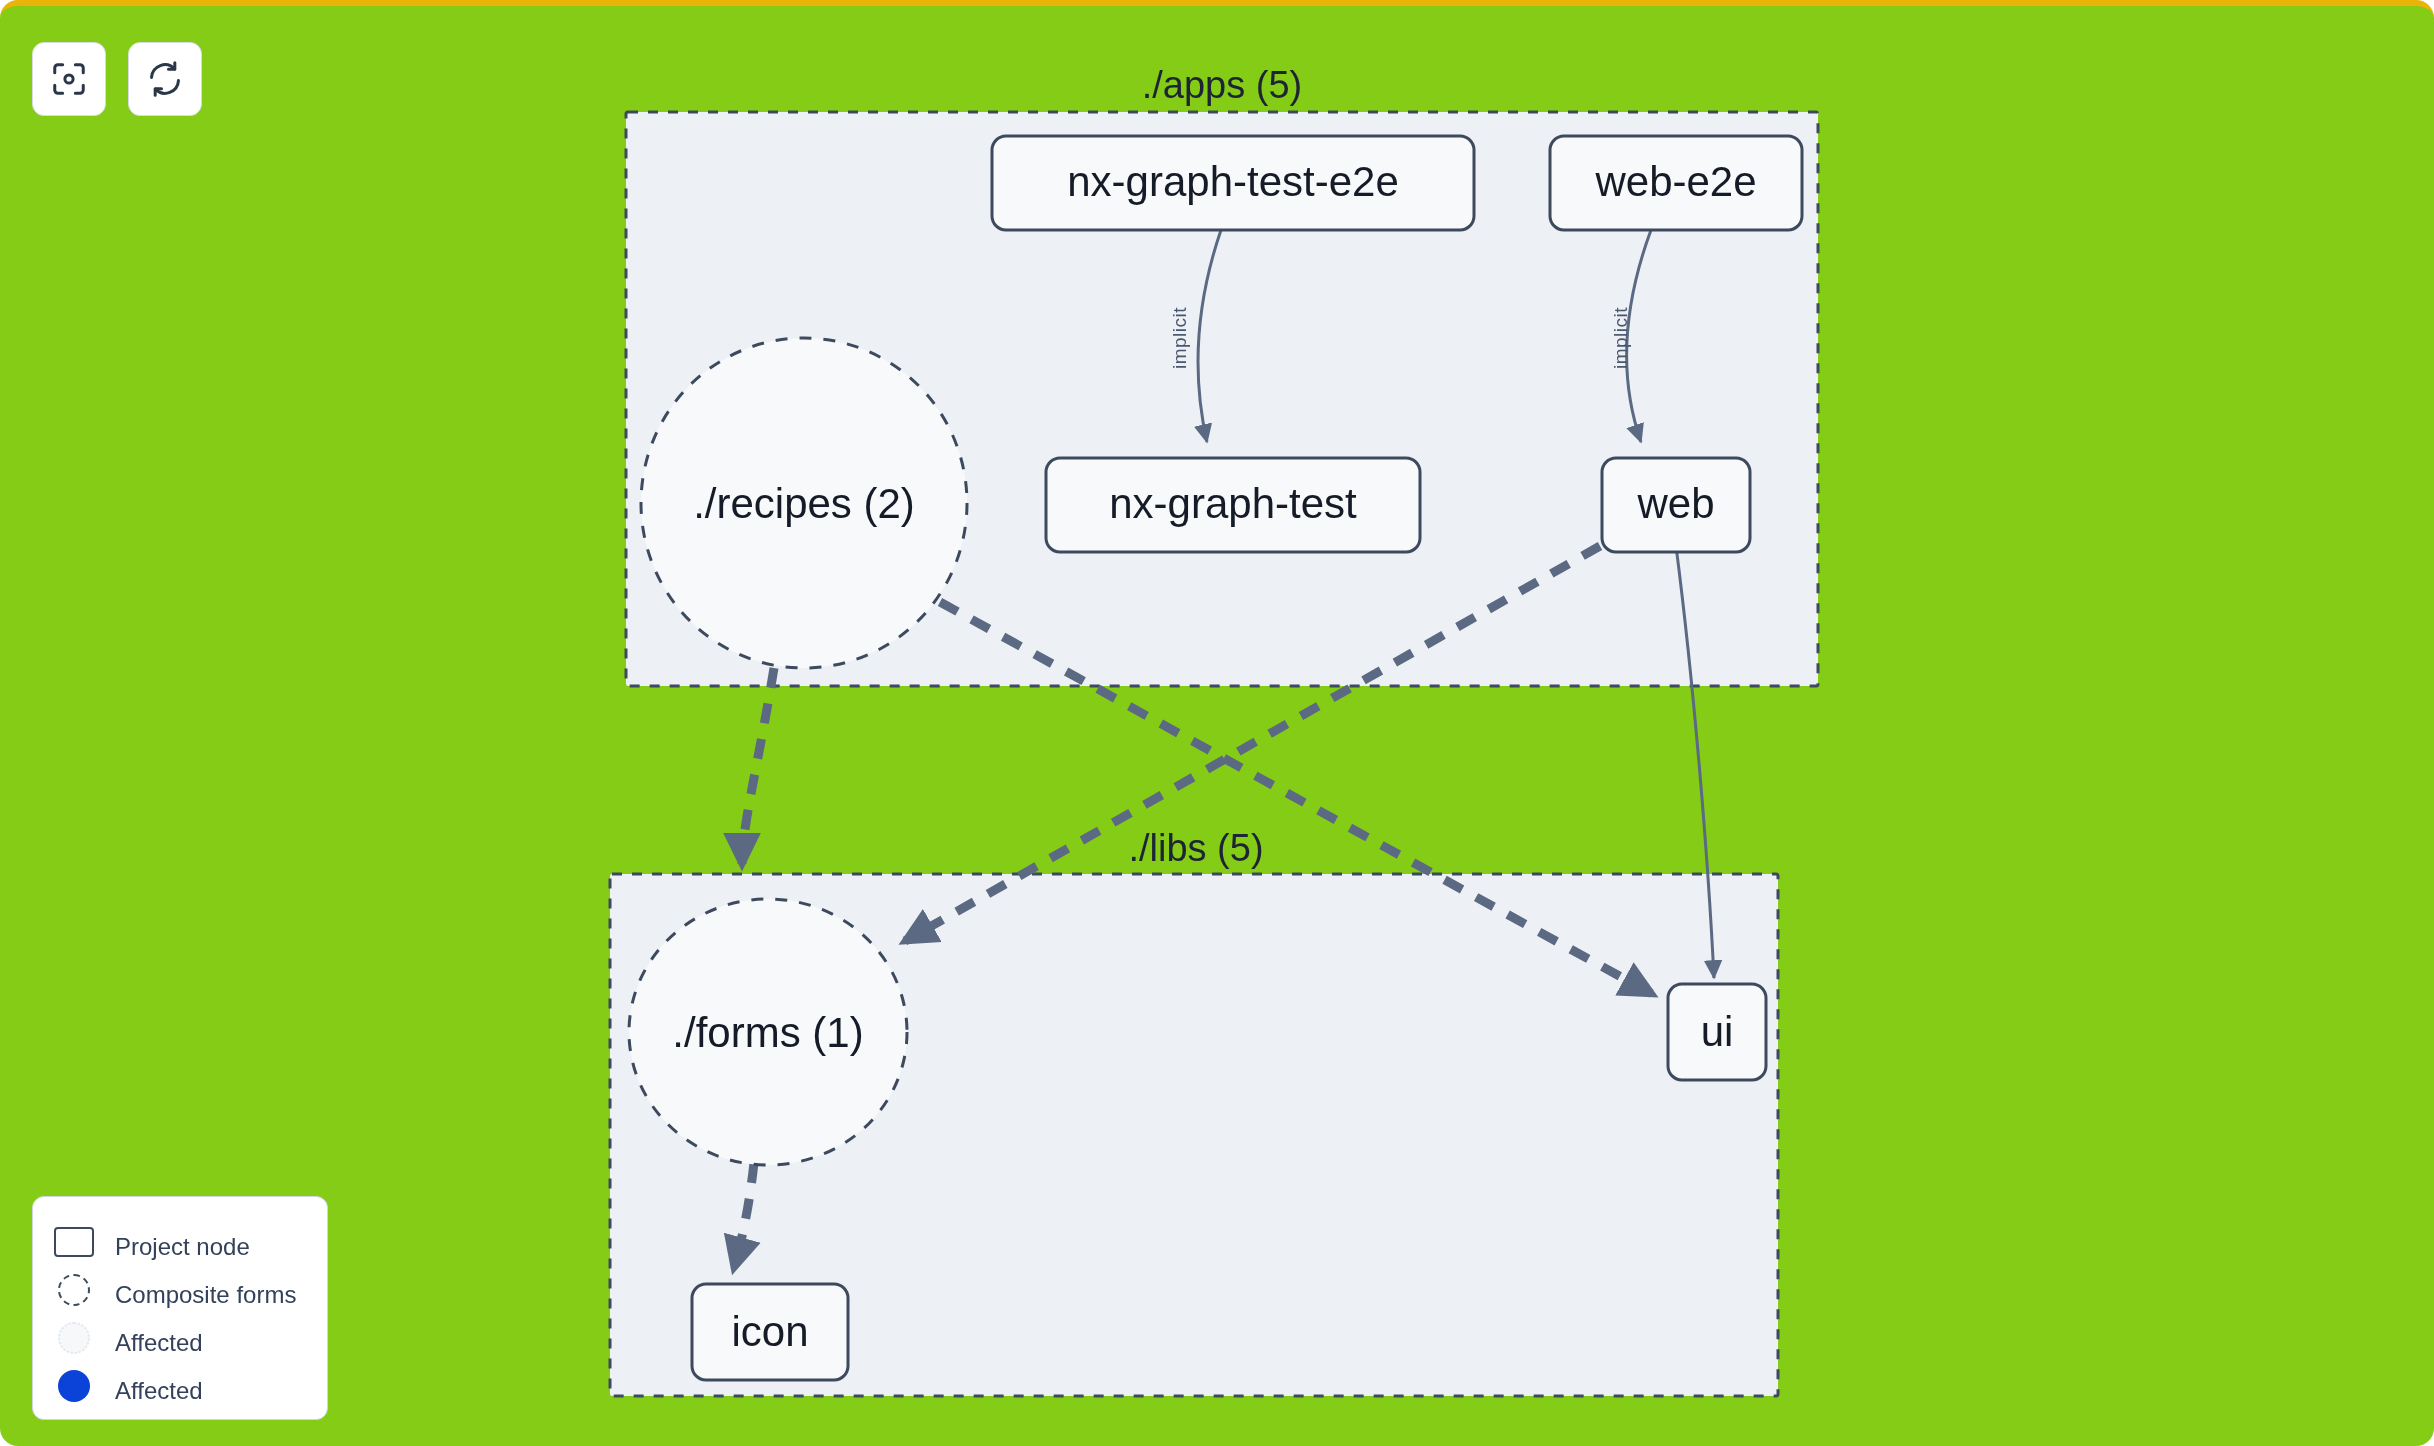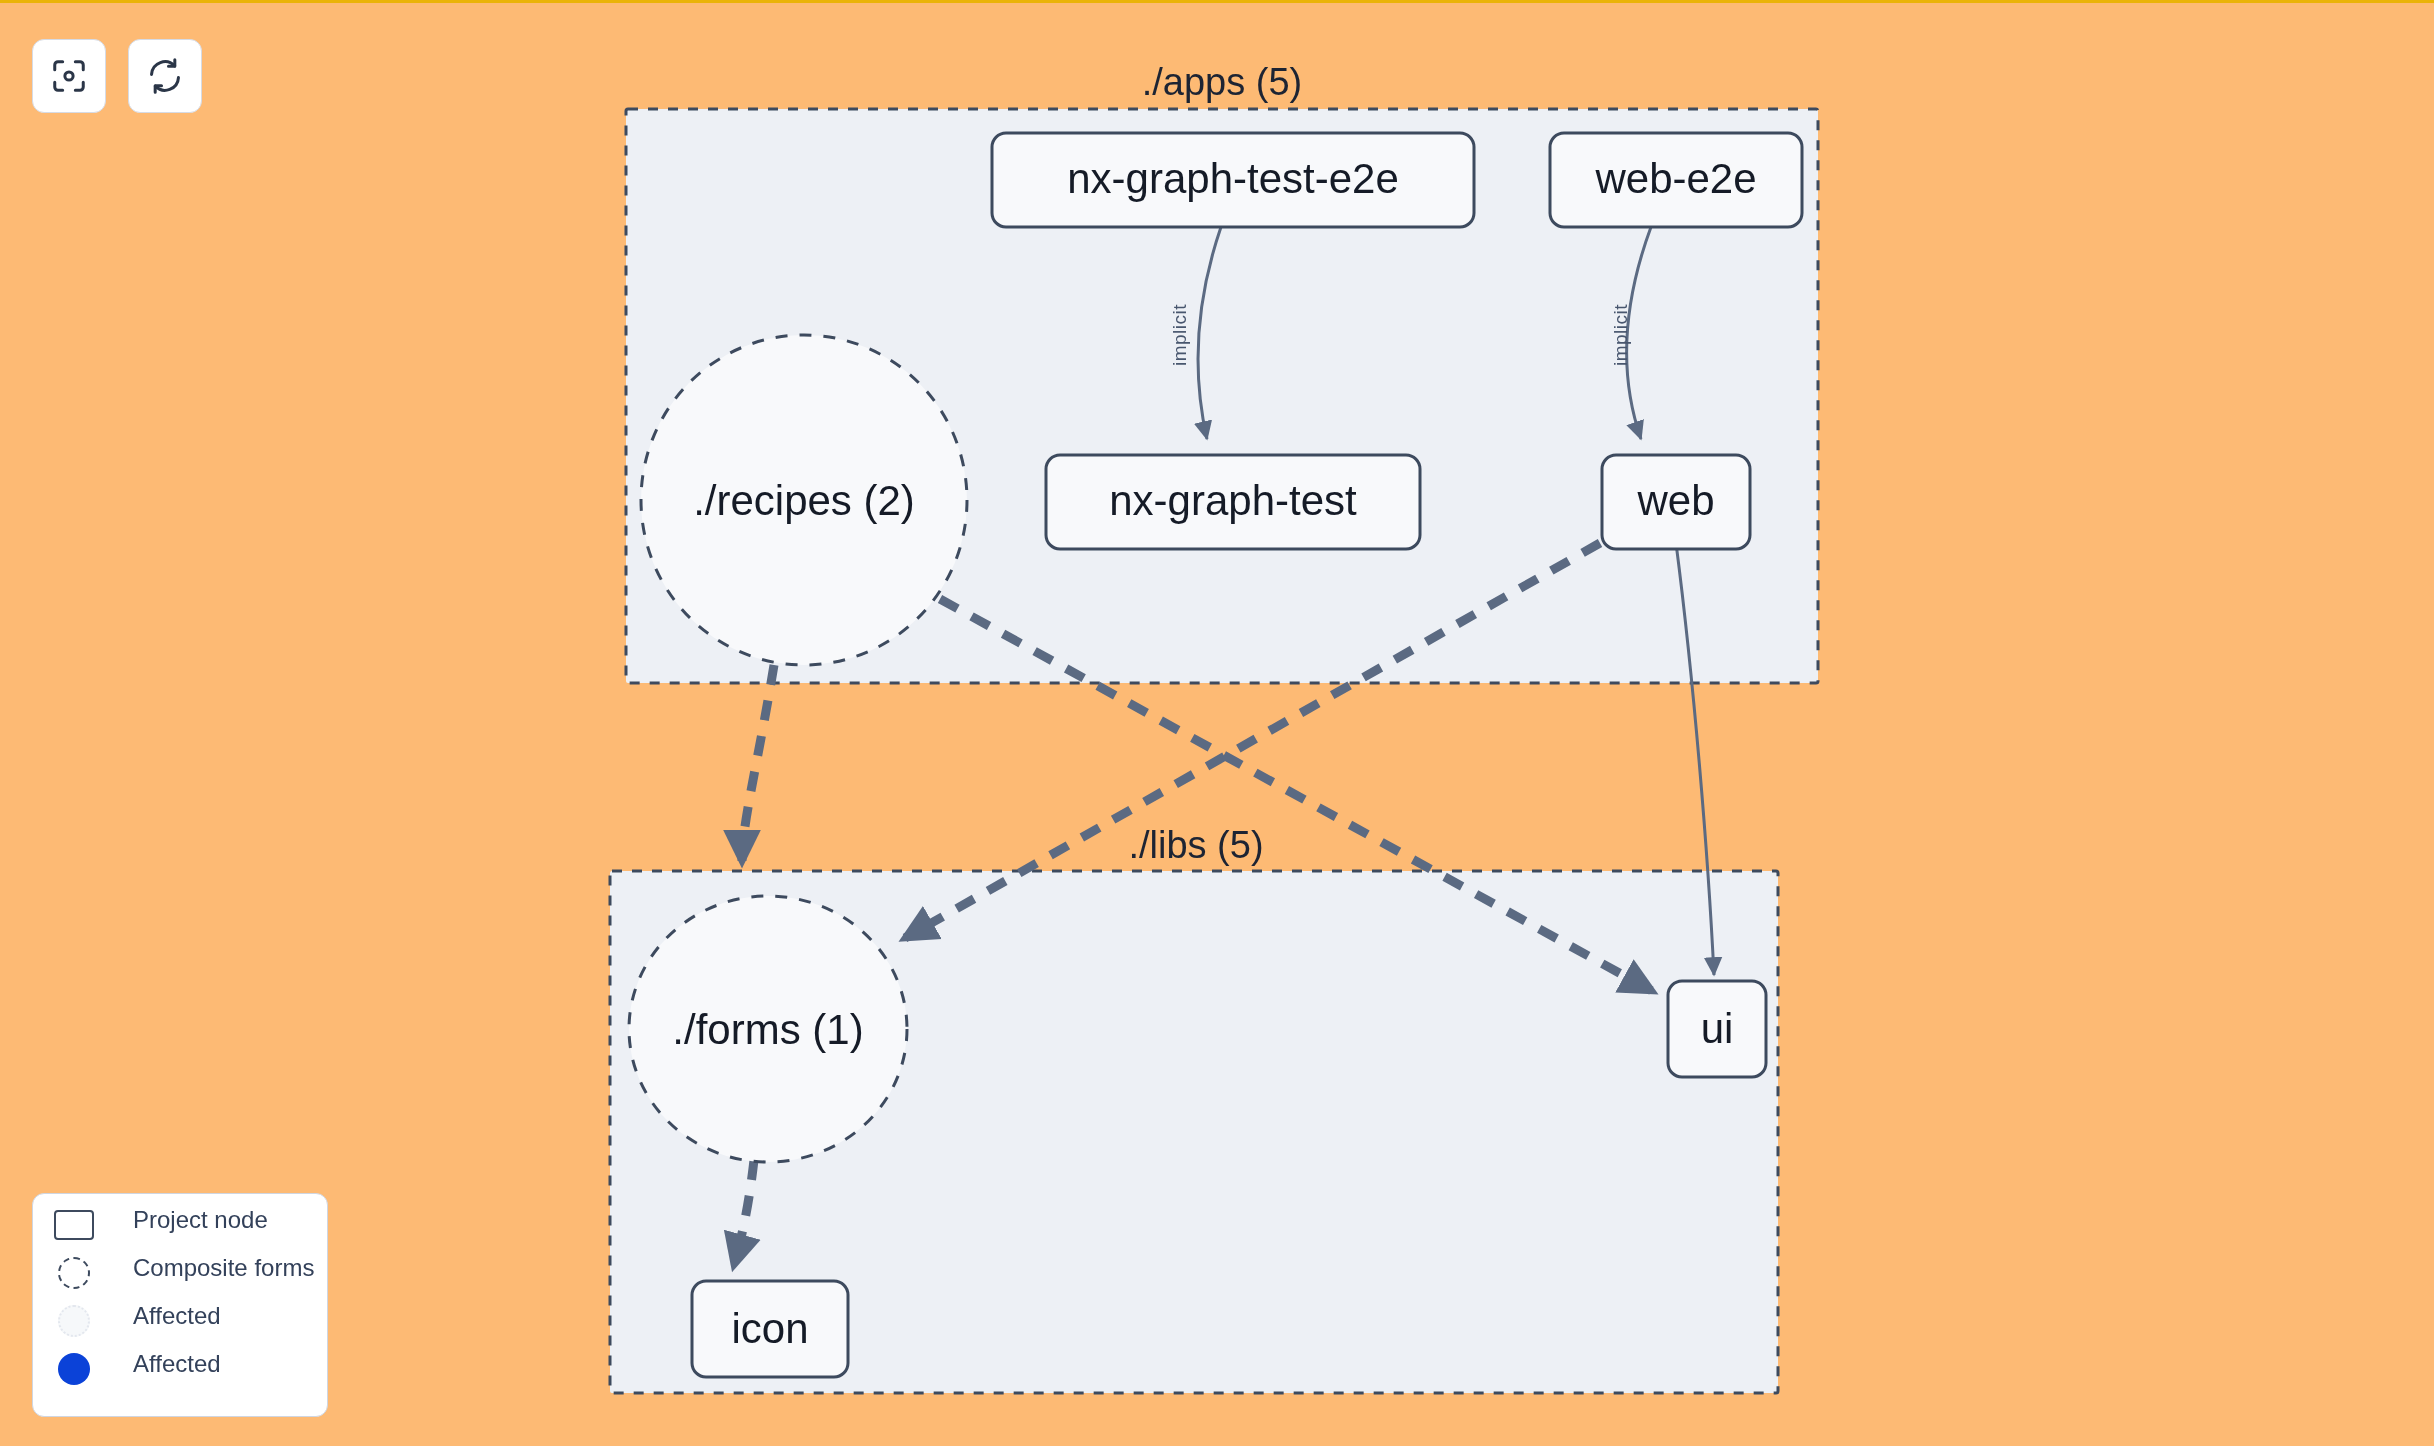--- a/index.html
+++ b/index.html
@@ -4,23 +4,24 @@
 <style>
   html,body{margin:0;padding:0;}
   body{
     width:2434px;height:1446px;
     background:#ffffff;
     font-family:"Liberation Sans", sans-serif;
     overflow:hidden;
   }
   #app{
     position:absolute;inset:0;
-    background:#fdba74;
-    border-top:3px solid #eab308;
-    box-sizing:border-box;
+    background:#84cc16;
+    border-top:6px solid #eab308;
+    box-sizing:border-box;
+    border-radius:18px;
   }
   
   #toolbar{
     position:absolute;left:32px;top:36px;
     display:flex;gap:22px;z-index:40;
   }
   .tool-btn{
     width:74px;height:74px;
     border:1px solid #d6dbe5;
     border-radius:12px;
@@ -38,23 +39,23 @@
     position:absolute;left:32px;top:1190px;
     width:296px;
     border:1px solid #cfd6e2;
     border-radius:12px;
     background:#ffffff;
     padding:14px 18px 16px 18px;
     box-sizing:border-box;
     z-index:40;
   }
   .legend-row{
-    display:flex;align-items:flex-start;
+    display:flex;align-items:flex-end;
     height:48px;
-    gap:36px;
+    gap:18px;
   }
   .legend-swatch{
     width:46px;height:34px;
     display:flex;align-items:center;justify-content:center;
     flex:0 0 46px;
   }
   .sw-rect{
     width:40px;height:30px;
     border:2px solid #3d4a5e;
     border-radius:4px;

